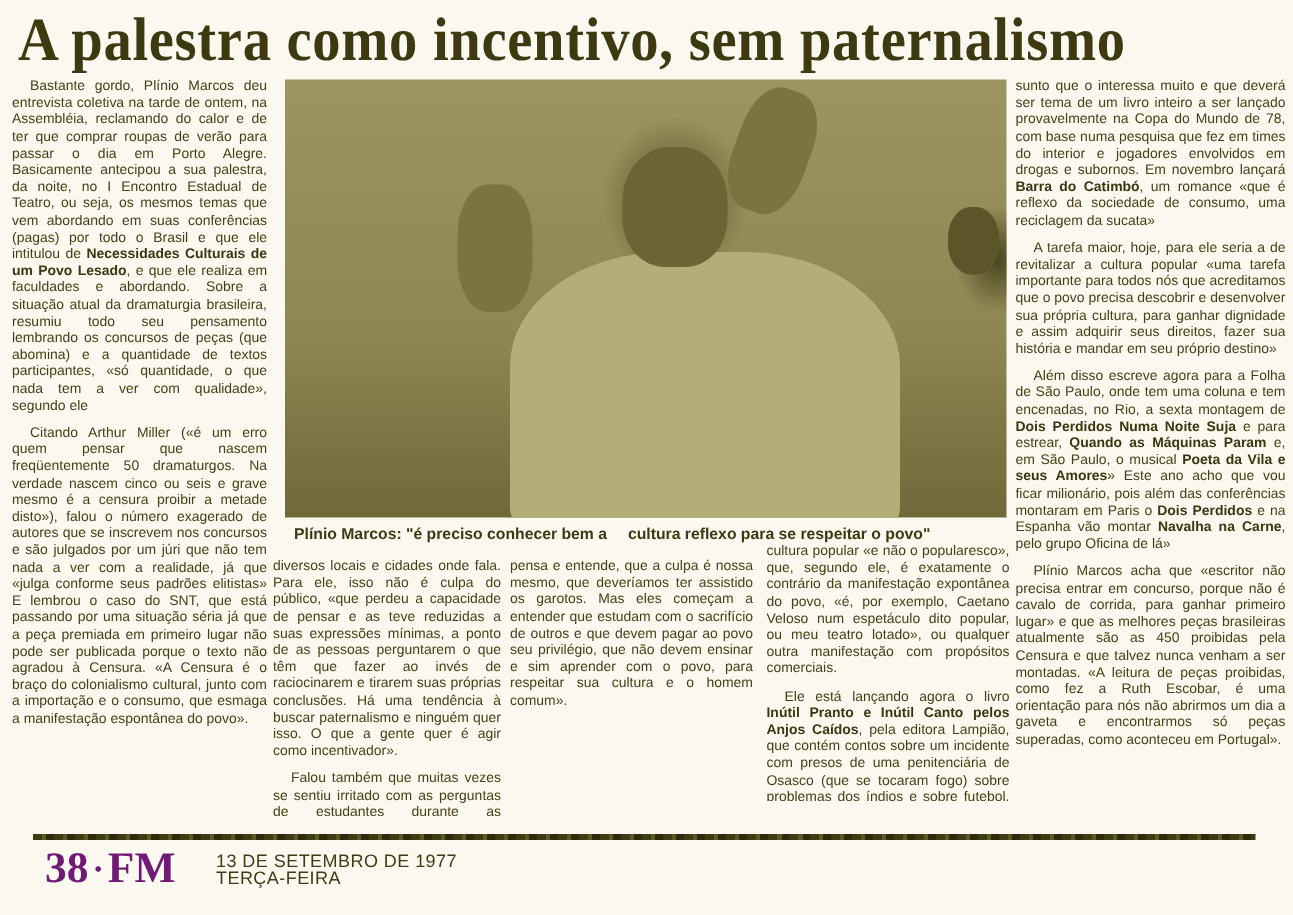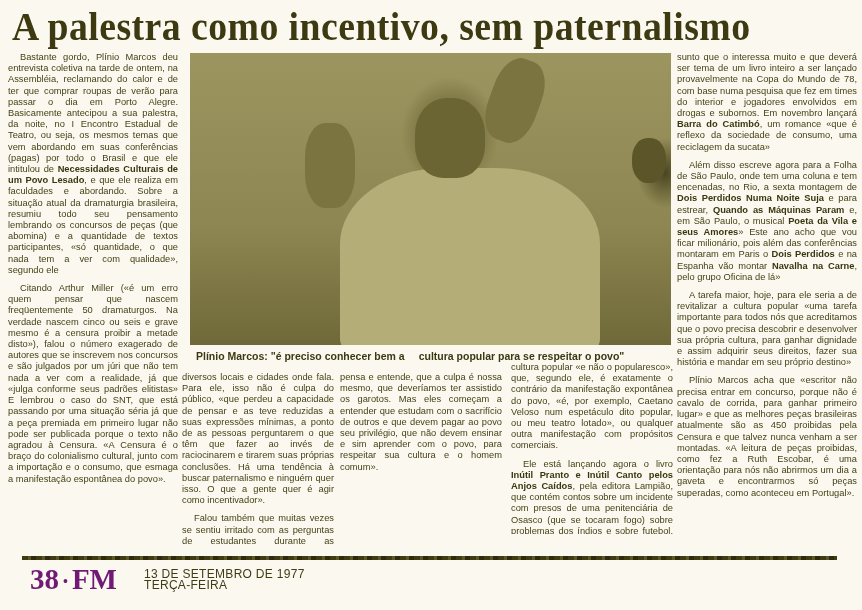--- a/index.html
+++ b/index.html
@@ -99,21 +99,21 @@
 </div>
 
 <div class="photo">
   <div class="figure-body"></div>
   <div class="figure-head"></div>
   <div class="hand-left"></div>
   <div class="hand-right"></div>
   <div class="bg-person"></div>
 </div>
 <div class="caption">
-  <span>Plínio Marcos: "é preciso conhecer bem a</span><span class="gap"></span><span>cultura popular para se respeitar o povo"</span>
+  <span>Plínio Marcos: "é preciso conhecer bem a</span><span class="gap"></span><span>cultura reflexo para se respeitar o povo"</span>
 </div>
 
 <div class="col" id="col2">
   <p class="noindent">diversos locais e cidades onde fala. Para ele, isso não é culpa do público, «que perdeu a capacidade de pensar e as teve reduzidas a suas expressões mínimas, a ponto de as pessoas perguntarem o que têm que fazer ao invés de raciocinarem e tirarem suas próprias conclusões. Há uma tendência à buscar paternalismo e ninguém quer isso. O que a gente quer é agir como incentivador».</p>
   <p>Falou também que muitas vezes se sentiu irritado com as perguntas de estudantes durante as conferências «mas depois a gente</p>
 </div>
 
 <div class="col" id="col3">
   <p class="noindent">pensa e entende, que a culpa é nossa mesmo, que deveríamos ter assistido os garotos. Mas eles começam a entender que estudam com o sacrifício de outros e que devem pagar ao povo seu privilégio, que não devem ensinar e sim aprender com o povo, para respeitar sua cultura e o homem comum».</p>
 </div>
@@ -124,32 +124,32 @@
     <span>Ele está lançando agora o livro</span>
     <b>Inútil Pranto e Inútil Canto pelos Anjos Caídos</b><span>, pela editora Lampião, que contém contos sobre um incidente com presos de uma penitenciária de Osasco (que se tocaram fogo) sobre problemas dos índios e sobre futebol, (um as-</span>
   </p>
 </div>
 
 <div class="col" id="col5">
   <p class="noindent">
     <span>sunto que o interessa muito e que deverá ser tema de um livro inteiro a ser lançado provavelmente na Copa do Mundo de 78, com base numa pesquisa que fez em times do interior e jogadores envolvidos em drogas e subornos. Em novembro lançará</span>
     <b>Barra do Catimbó</b><span>, um romance «que é reflexo da sociedade de consumo, uma reciclagem da sucata»</span>
   </p>
+  <p>A tarefa maior, hoje, para ele seria a de revitalizar a cultura popular «uma tarefa importante para todos nós que acreditamos que o povo precisa descobrir e desenvolver sua própria cultura, para ganhar dignidade e assim adquirir seus direitos, fazer sua história e mandar em seu próprio destino»</p>
   <p>
     <span>Além disso escreve agora para a Folha de São Paulo, onde tem uma coluna e tem encenadas, no Rio, a sexta montagem de</span>
     <b>Dois Perdidos Numa Noite Suja</b>
     <span>e para estrear,</span>
     <b>Quando as Máquinas Param</b>
     <span>e, em São Paulo, o musical</span>
     <b>Poeta da Vila e seus Amores</b><span>» Este ano acho que vou ficar milionário, pois além das conferências montaram em Paris o</span>
     <b>Dois Perdidos</b>
     <span>e na Espanha vão montar</span>
     <b>Navalha na Carne</b><span>, pelo grupo Oficina de lá»</span>
   </p>
-  <p>A tarefa maior, hoje, para ele seria a de revitalizar a cultura popular «uma tarefa importante para todos nós que acreditamos que o povo precisa descobrir e desenvolver sua própria cultura, para ganhar dignidade e assim adquirir seus direitos, fazer sua história e mandar em seu próprio destino»</p>
   <p>Plínio Marcos acha que «escritor não precisa entrar em concurso, porque não é cavalo de corrida, para ganhar primeiro lugar» e que as melhores peças brasileiras atualmente são as 450 proibidas pela Censura e que talvez nunca venham a ser montadas. «A leitura de peças proibidas, como fez a Ruth Escobar, é uma orientação para nós não abrirmos um dia a gaveta e encontrarmos só peças superadas, como aconteceu em Portugal».</p>
 </div>
 
 <div class="rule"></div>
 
 <div class="footer-page">
   <span>38</span><span class="dot">•</span><span>FM</span>
 </div>
 <div class="footer-date">
   <div>13 DE SETEMBRO DE 1977</div>

